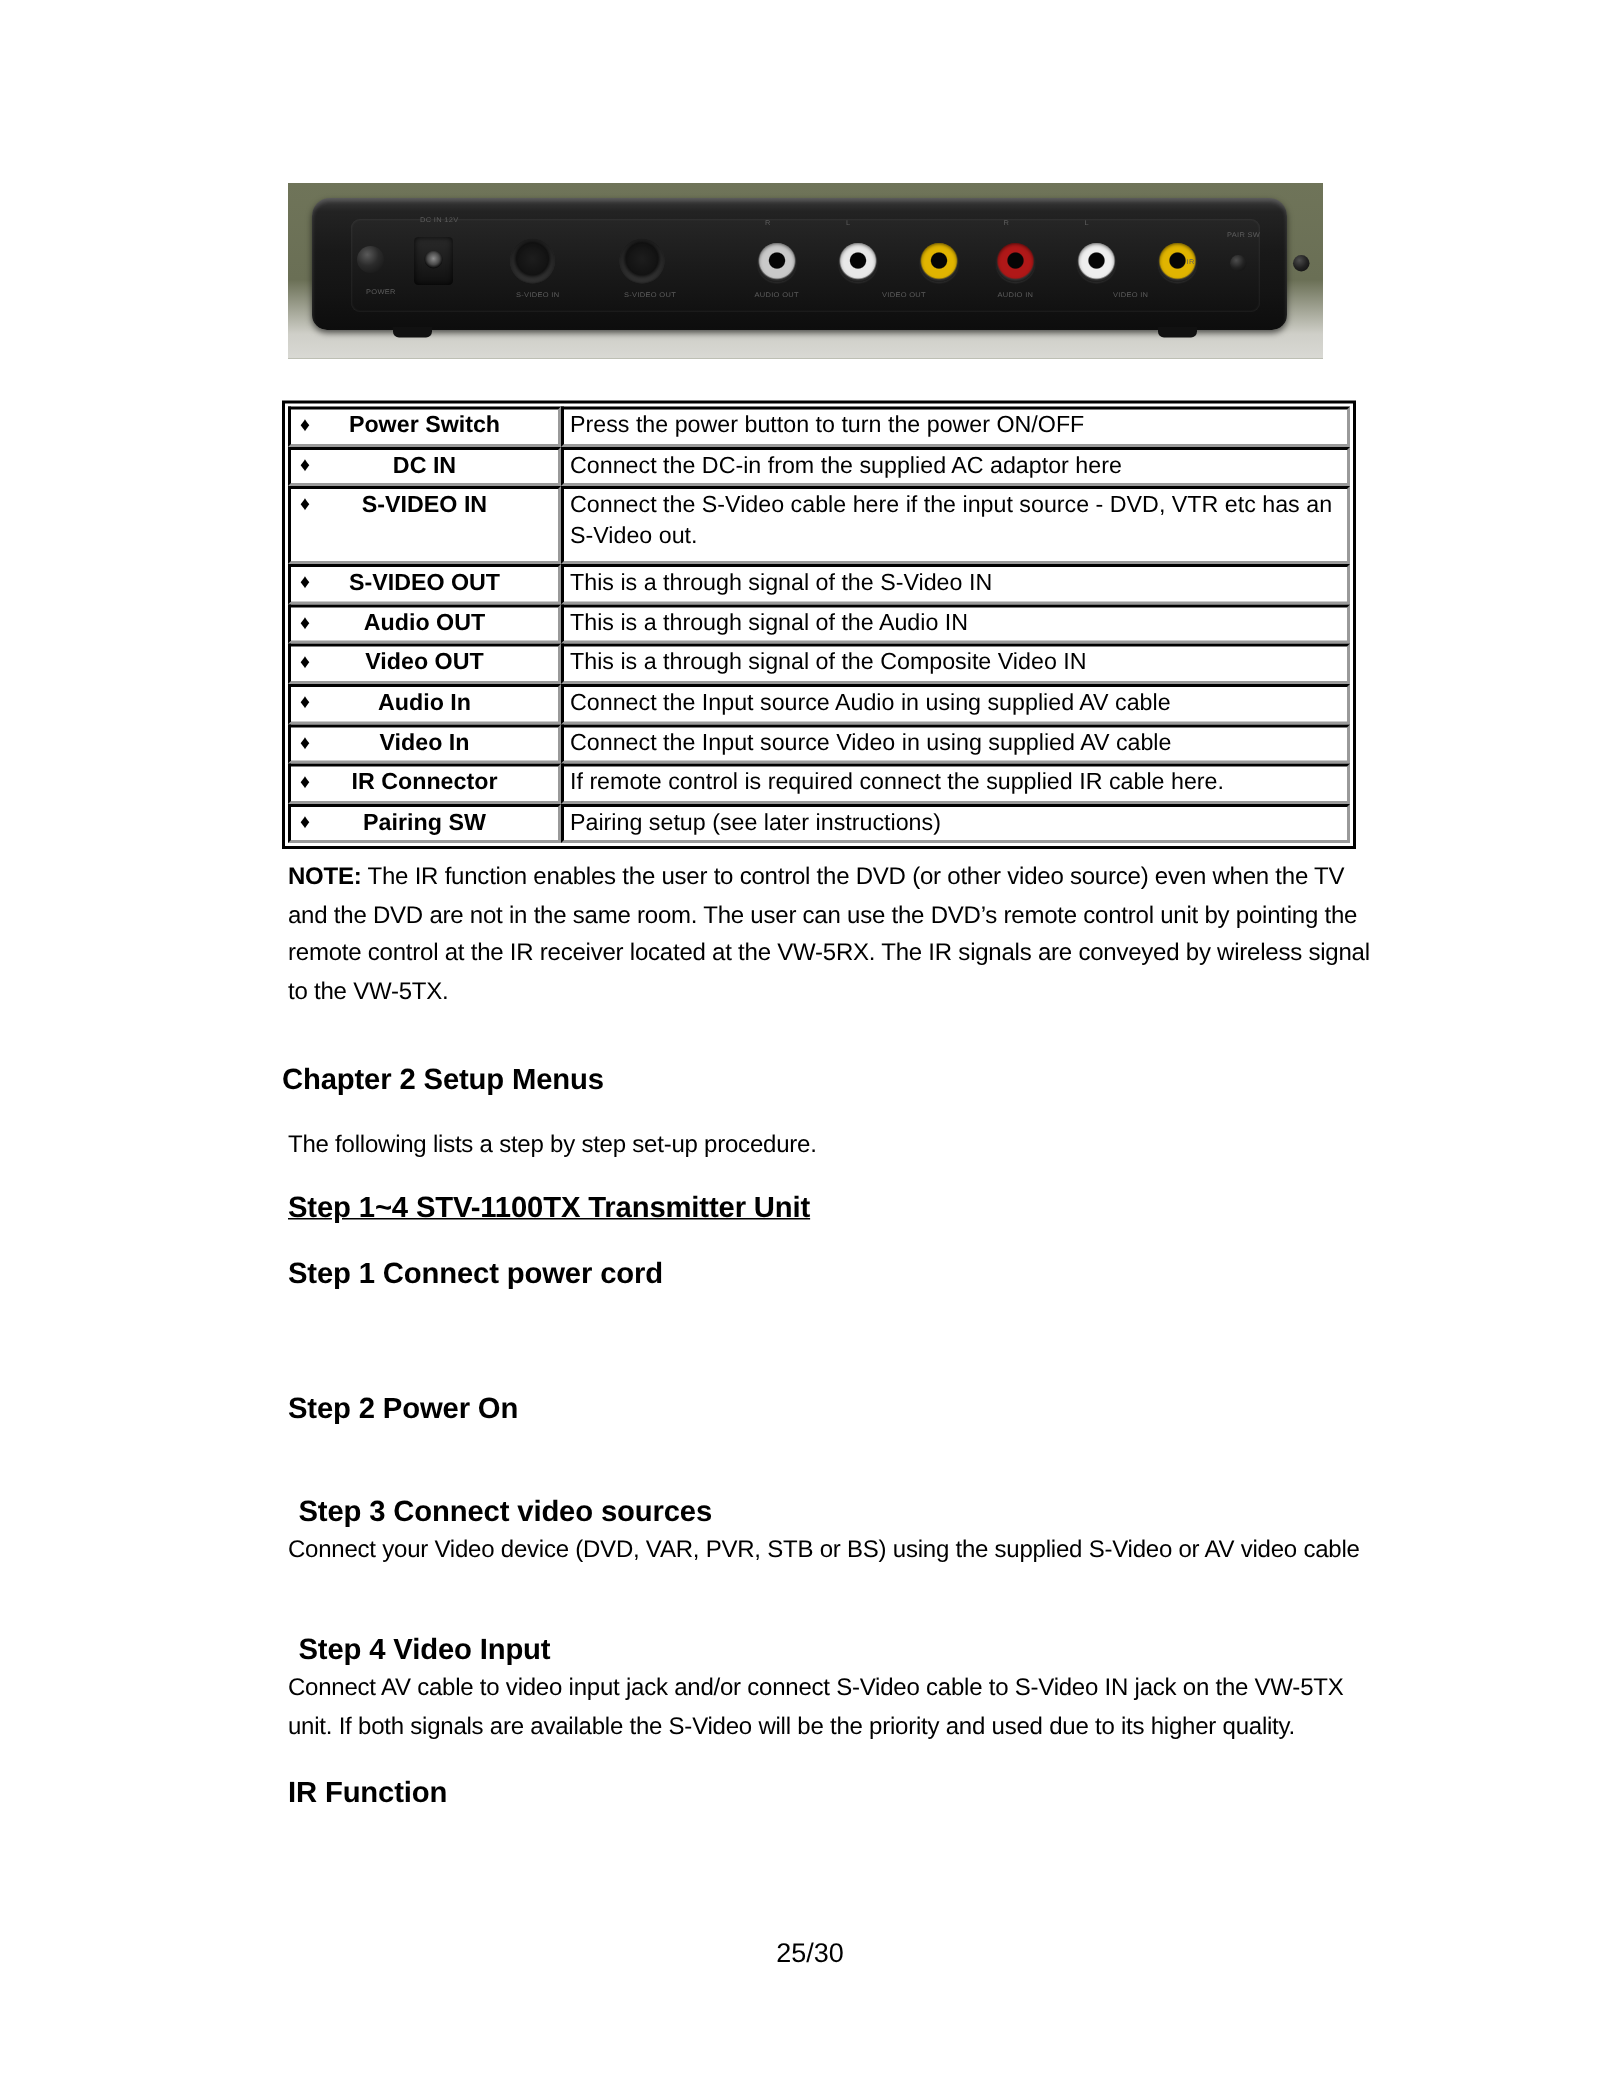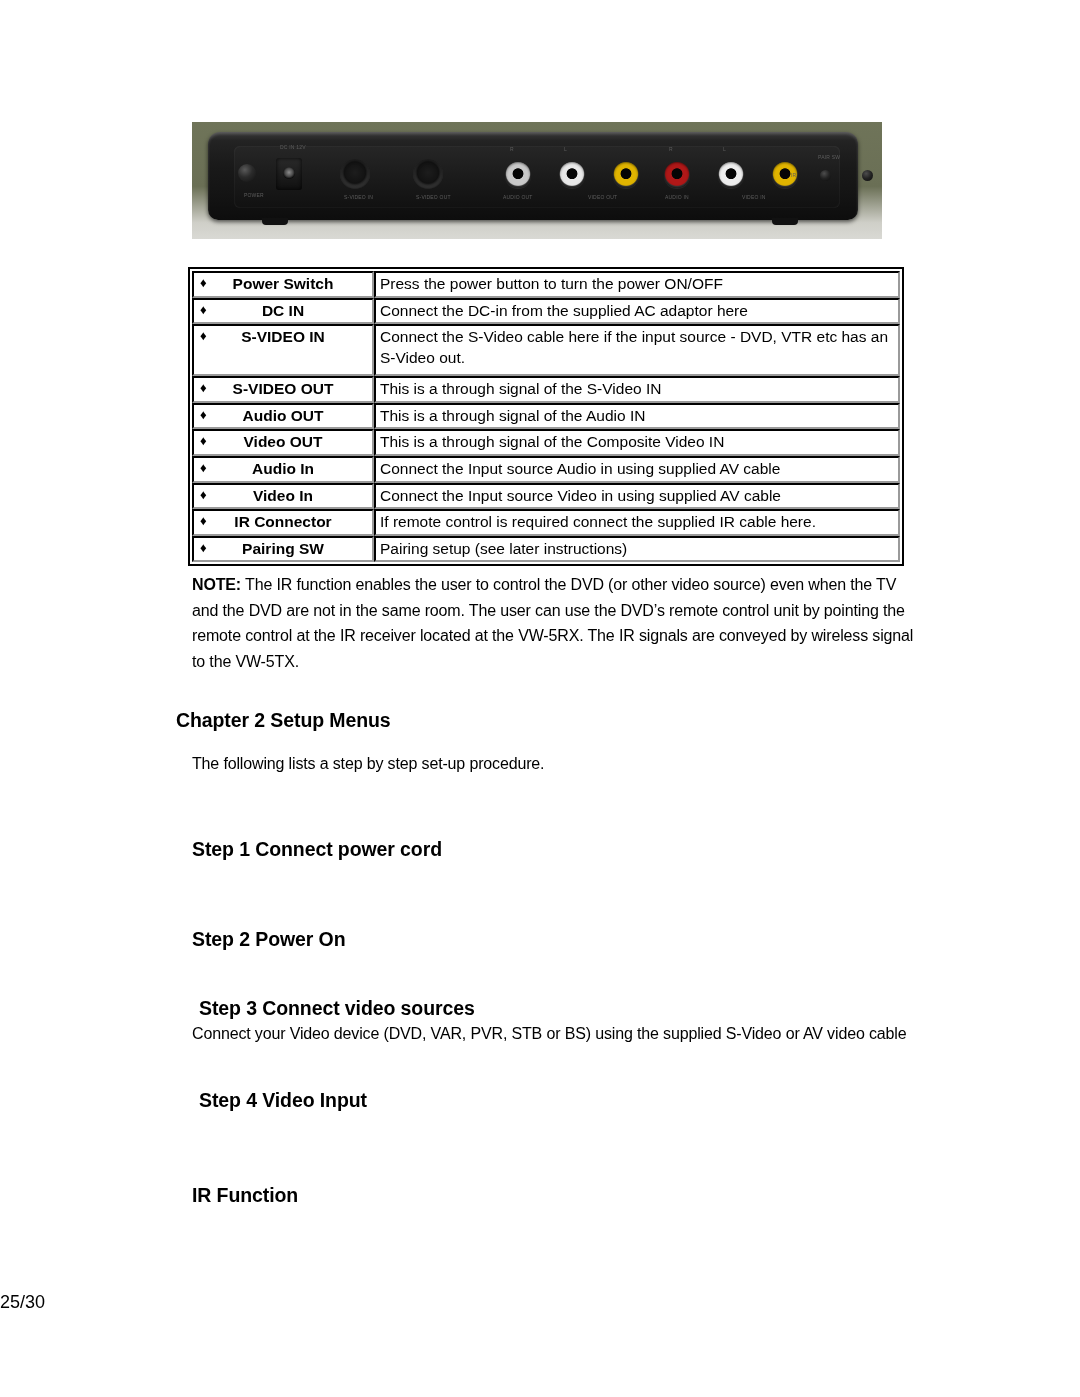--- a/index.html
+++ b/index.html
@@ -177,21 +177,21 @@
     left: 192px;
     width: 712px;
     font-size: 16px;
     line-height: 25.5px;
     letter-spacing: -0.15px;
   }
   .blk.w-wide { width: 722px; }
   .b { font-weight: bold; }
   .h-chap {
     position: absolute;
-    left: 176px;
+    left: 188px;
     font-weight: bold;
     font-size: 19.5px;
     letter-spacing: -0.1px;
   }
   .h-under {
     position: absolute;
     left: 192px;
     font-weight: bold;
     font-size: 19.5px;
     text-decoration: underline;
@@ -200,21 +200,21 @@
   .h-step {
     position: absolute;
     font-weight: bold;
     font-size: 19.5px;
     letter-spacing: -0.1px;
   }
   .footer-num {
     position: absolute;
     left: 0;
     width: 1080px;
-    text-align: left;
+    text-align: center;
     font-size: 18px;
   }
 </style>
 </head>
 <body>
 
 <div class="page">
 
   <div class="photo-wrap">
     <div class="photo-bg"></div>
@@ -303,27 +303,29 @@
   </div>
 
   <div class="blk w-wide" style="top:572px;">
     <span class="b">NOTE:</span><span> The IR function enables the user to control the DVD (or other video source) even when the TV and the DVD are not in the same room. The user can use the DVD’s remote control unit by pointing the remote control at the IR receiver located at the VW-5RX. The IR signals are conveyed by wireless signal to the VW-5TX.</span>
   </div>
 
   <div class="h-chap" style="top:709px;">Chapter 2 Setup Menus</div>
 
   <div class="blk" style="top:751px;">The following lists a step by step set-up procedure.</div>
 
+  <div class="h-under" style="top:794px;">Step 1~4 STV-1100TX Transmitter Unit</div>
 
   <div class="h-step" style="left:192px; top:838px;">Step 1    Connect power cord</div>
 
   <div class="h-step" style="left:192px; top:928px;">Step 2     Power On</div>
 
   <div class="h-step" style="left:199px; top:997px;">Step 3  Connect video sources</div>
   <div class="blk w-wide" style="top:1021px;">Connect your Video device (DVD, VAR, PVR, STB or BS) using the supplied S-Video or AV video cable</div>
 
   <div class="h-step" style="left:199px; top:1089px;">Step 4  Video Input</div>
+  <div class="blk w-wide" style="top:1113px;">Connect AV cable to video input jack and/or connect S-Video cable to S-Video IN jack on the VW-5TX unit. If both signals are available the S-Video will be the priority and used due to its higher quality.</div>
 
   <div class="h-step" style="left:192px; top:1184px;">IR Function</div>
 
   <div class="footer-num" style="top:1292px;">25/30</div>
 
 </div>
 
 </body></html>

